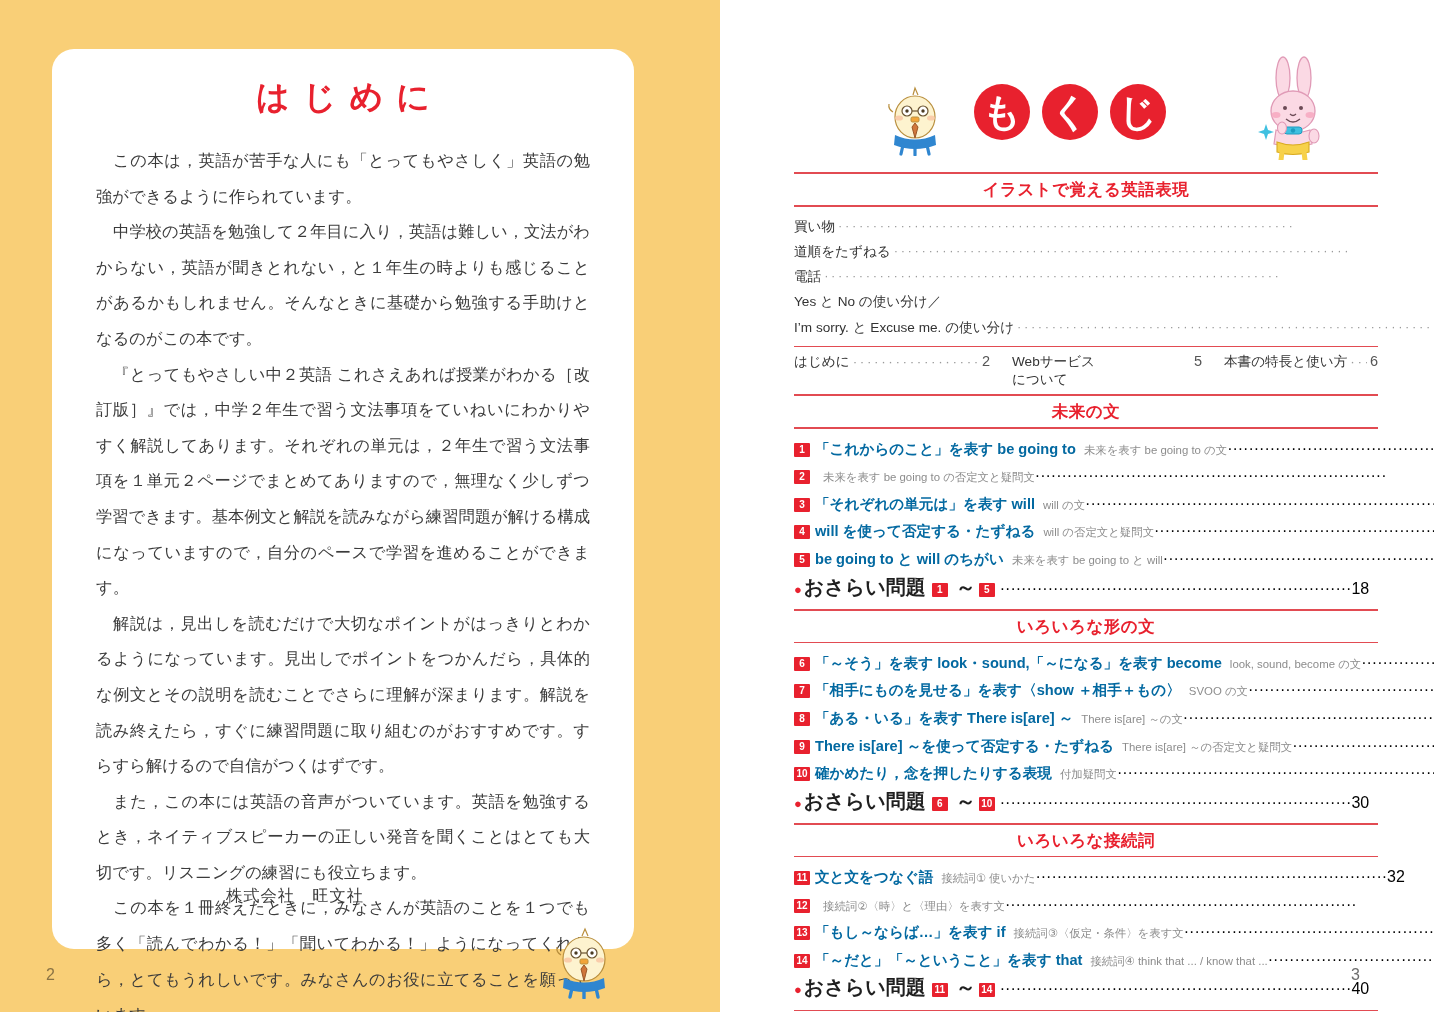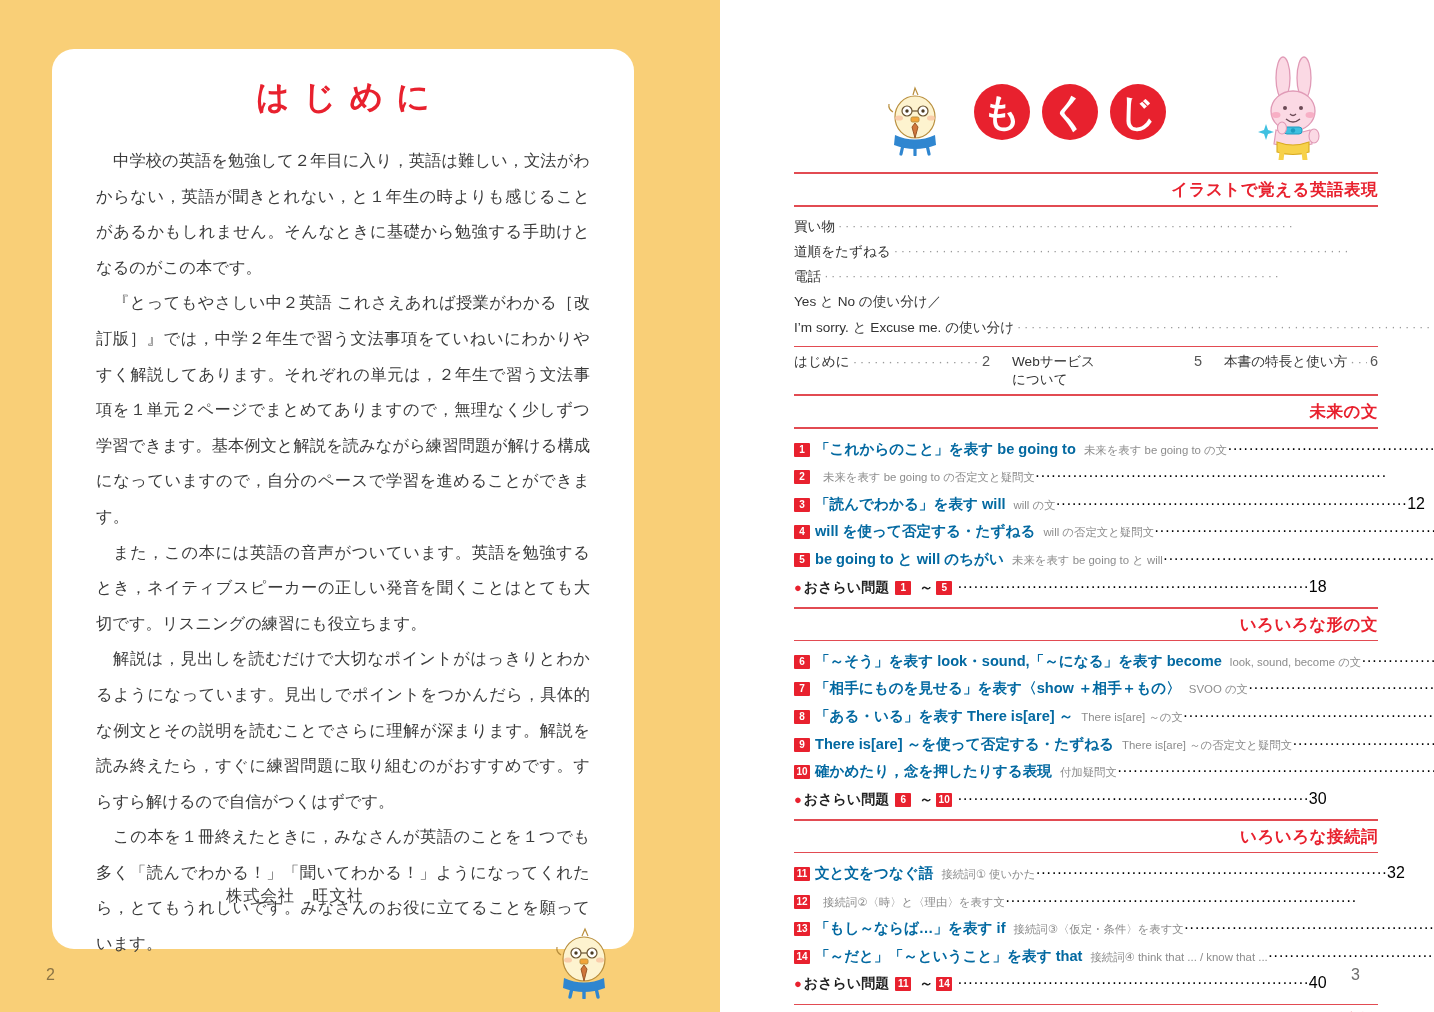--- a/index.html
+++ b/index.html
@@ -69,21 +69,21 @@
   .chick-head{position:absolute;left:90px;top:28px;width:62px;height:72px;}
   .rabbit{position:absolute;left:462px;top:0px;width:76px;height:104px;}
 
   .toc{
     position:absolute;left:74px;top:172px;width:584px;
   }
   .sec{margin:0;}
   .rule-thick{height:2.4px;background:#e24b52;width:100%;}
   .rule-thin{height:1.3px;background:#e24b52;width:100%;}
   .sec-title{
-    text-align:right;color:#e8212e;font-weight:bold;
+    text-align:center;color:#e8212e;font-weight:bold;
     font-size:16.5px;padding:5px 0 4px 0;letter-spacing:.5px;
   }
 
   .rows{padding:7px 0 6px 0;}
 
   
   .two-col{display:flex;gap:24px;}
   .two-col .col{flex:1;}
 
   .erow{
@@ -120,40 +120,41 @@
     display:inline-block;min-width:12px;height:14px;
     background:#e8212e;color:#ffffff;
     font-size:10px;font-weight:bold;text-align:center;
     line-height:14px;padding:0 2px;border-radius:1px;
     margin-right:5px;transform:translateY(-1px);
   }
   .utitle{flex:0 0 auto;font-size:14.6px;font-weight:bold;color:#0369a1;}
   .usub{flex:0 0 auto;font-size:11.4px;color:#8c8c8c;margin-left:8px;}
   .bullet{flex:0 0 auto;color:#e8212e;font-size:13px;margin-right:2px;}
 
-  .review .utitle{font-size:14px;font-weight:bold;color:#1f1f1f;}
+  .review .utitle{font-size:20px;font-weight:bold;color:#1f1f1f;}
 
   .page-num-right{
     position:absolute;left:1351px;top:966px;
     color:#6d6d6d;font-size:16px;
   }
 </style>
 </head>
 <body>
 
 <div class="spread">
 
   <div class="page-left">
     <div class="left-card">
       <div class="left-title">はじめに</div>
       <div class="left-body">
+        <p>この本は，英語が苦手な人にも「とってもやさしく」英語の勉強ができるように作られています。</p>
         <p>中学校の英語を勉強して２年目に入り，英語は難しい，文法がわからない，英語が聞きとれない，と１年生の時よりも感じることがあるかもしれません。そんなときに基礎から勉強する手助けとなるのがこの本です。</p>
         <p>『とってもやさしい中２英語 これさえあれば授業がわかる［改訂版］』では，中学２年生で習う文法事項をていねいにわかりやすく解説してあります。それぞれの単元は，２年生で習う文法事項を１単元２ページでまとめてありますので，無理なく少しずつ学習できます。基本例文と解説を読みながら練習問題が解ける構成になっていますので，自分のペースで学習を進めることができます。</p>
+        <p>解説は，見出しを読むだけで大切なポイントがはっきりとわかるようになっています。見出しでポイントをつかんだら，具体的な例文とその説明を読むことでさらに理解が深まります。解説を読み終えたら，すぐに練習問題に取り組むのがおすすめです。すらすら解けるので自信がつくはずです。</p>
         <p>また，この本には英語の音声がついています。英語を勉強するとき，ネイティブスピーカーの正しい発音を聞くことはとても大切です。リスニングの練習にも役立ちます。</p>
-        <p>解説は，見出しを読むだけで大切なポイントがはっきりとわかるようになっています。見出しでポイントをつかんだら，具体的な例文とその説明を読むことでさらに理解が深まります。解説を読み終えたら，すぐに練習問題に取り組むのがおすすめです。すらすら解けるので自信がつくはずです。</p>
         <p>この本を１冊終えたときに，みなさんが英語のことを１つでも多く「読んでわかる！」「聞いてわかる！」ようになってくれたら，とてもうれしいです。みなさんのお役に立てることを願っています。</p>
       </div>
       <div class="left-sign">株式会社　旺文社</div>
 
       <svg class="chick" viewBox="0 0 64 74">
         <ellipse cx="32" cy="34" rx="21" ry="22" fill="#fdf3cf" stroke="#b98f3e" stroke-width="1.2"></ellipse>
         <path d="M30 11 l3 -7 l3 7" fill="none" stroke="#b98f3e" stroke-width="1.2"></path>
         <circle cx="24" cy="28" r="5" fill="#ffffff" stroke="#6a5330" stroke-width="1.2"></circle>
         <circle cx="40" cy="28" r="5" fill="#ffffff" stroke="#6a5330" stroke-width="1.2"></circle>
         <line x1="29" y1="28" x2="35" y2="28" stroke="#6a5330" stroke-width="1.2"></line>
@@ -287,21 +288,21 @@
 
           </div>
           <div class="urow">
             <span class="badge">2</span>
             <span class="usub">未来を表す be going to の否定文と疑問文</span>
             <span class="dots">··································································</span>
 
           </div>
           <div class="urow">
             <span class="badge">3</span>
-            <span class="utitle">「読んでわかる」を表す will</span>
+            <span class="utitle">「それぞれの単元は」を表す will</span>
             <span class="usub">will の文</span>
             <span class="dots">··································································</span>
             <span class="pg">12</span>
           </div>
           <div class="urow">
             <span class="badge">4</span>
             <span class="utitle">will を使って否定する・たずねる</span>
             <span class="usub">will の否定文と疑問文</span>
             <span class="dots">··································································</span>
 

